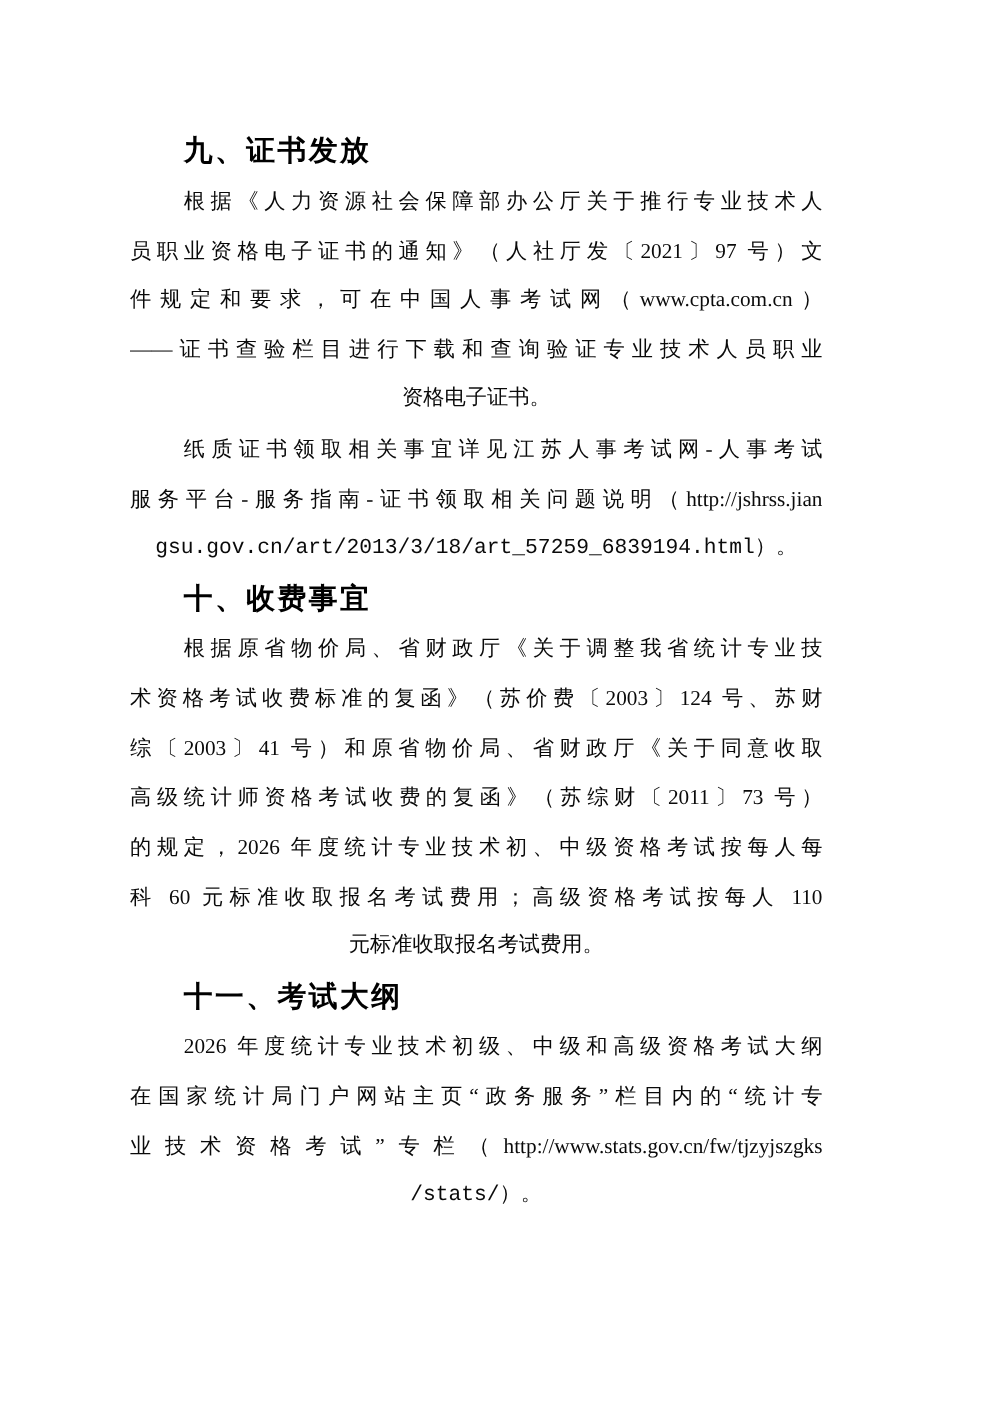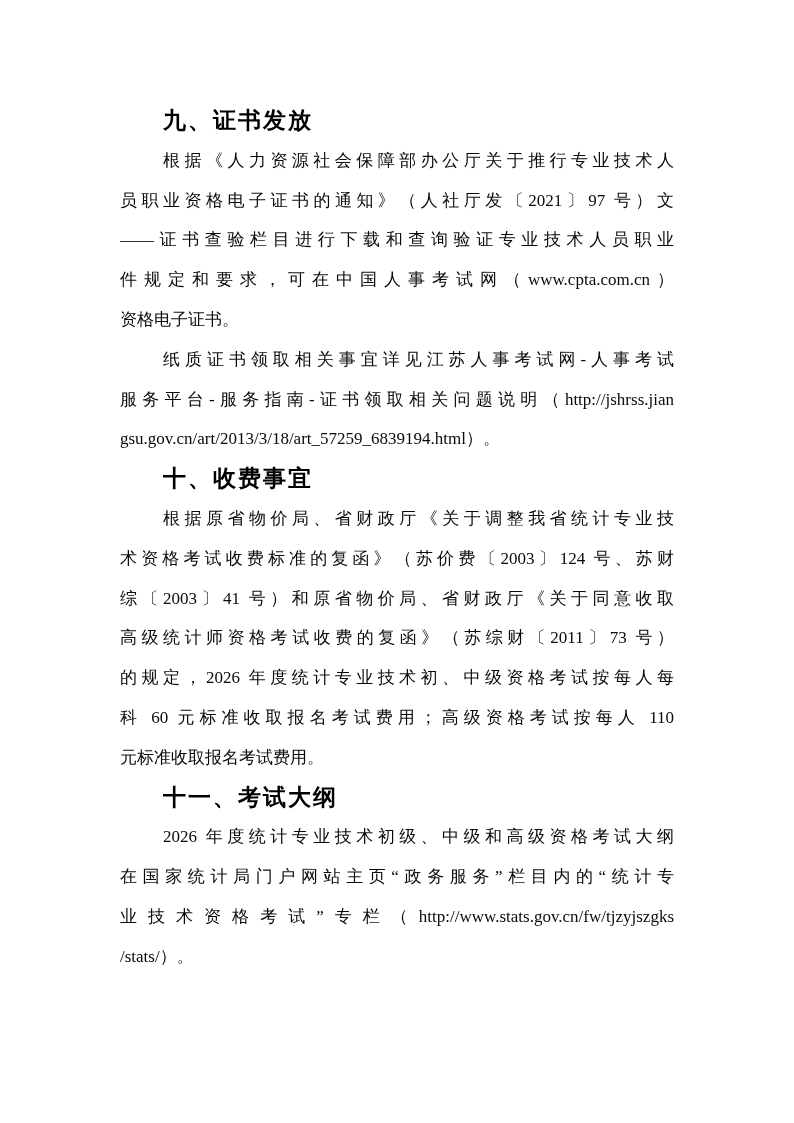--- a/index.html
+++ b/index.html
@@ -8,42 +8,42 @@
     position:relative;
     width:794px;
     height:1123px;
     background:#ffffff;
     overflow:hidden;
     font-family:"Liberation Serif","DejaVu Serif",serif;
     color:#000000;
   }
   .textblock {
     position:absolute;
-    left:120px;
+    left:104px;
     top:101px;
     width:554px;
   }
   .ln {
     display:block;
     width:554px;
     height:39.8px;
     line-height:39.8px;
     font-size:17px;
     overflow:hidden;
     color:#0a0a0a;
   }
   
   .ln.j {
     text-align:justify;
     text-align-last:justify;
   }
   
   .ln.i { text-indent:43px; }
   
-  .ln.e { text-align:left; white-space:nowrap; }
+  .ln.e { text-align:center; white-space:nowrap;font-family:Liberation Mono, monospace; }
   
   .ln.h {
     font-family:"Liberation Sans","DejaVu Sans",sans-serif;
     font-weight:700;
     font-size:23px;
     text-indent:43px;
     letter-spacing:2px;
     white-space:nowrap;
     color:#000000;
   }
@@ -52,22 +52,22 @@
 <body>
 
 <div class="page">
   <div class="textblock">
 
     <div>
       <div class="ln h">九、证书发放</div>
       <div>
         <div class="ln i j">根据《人力资源社会保障部办公厅关于推行专业技术人</div>
         <div class="ln j">员职业资格电子证书的通知》（人社厅发〔2021〕97 号）文</div>
+        <div class="ln j">件规定和要求，可在中国人事考试网（www.cpta.com.cn）</div>
         <div class="ln j">——证书查验栏目进行下载和查询验证专业技术人员职业</div>
-        <div class="ln j">件规定和要求，可在中国人事考试网（www.cpta.com.cn）</div>
         <div class="ln e">资格电子证书。</div>
       </div>
       <div>
         <div class="ln i j">纸质证书领取相关事宜详见江苏人事考试网-人事考试</div>
         <div class="ln j">服务平台-服务指南-证书领取相关问题说明（http://jshrss.jian</div>
         <div class="ln e">gsu.gov.cn/art/2013/3/18/art_57259_6839194.html）。</div>
       </div>
     </div>
 
     <div>

